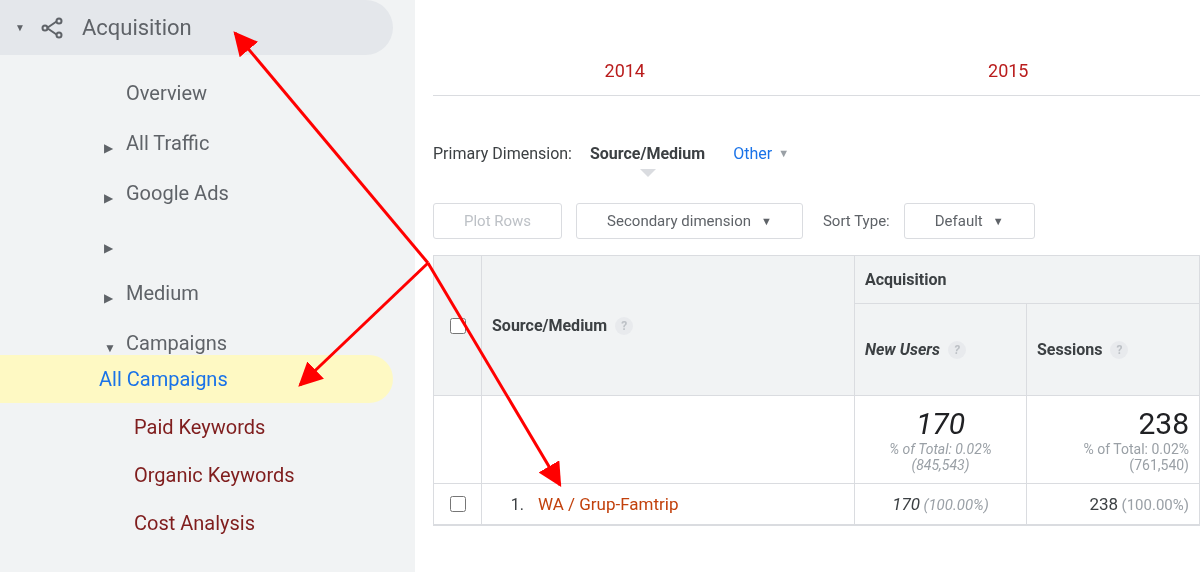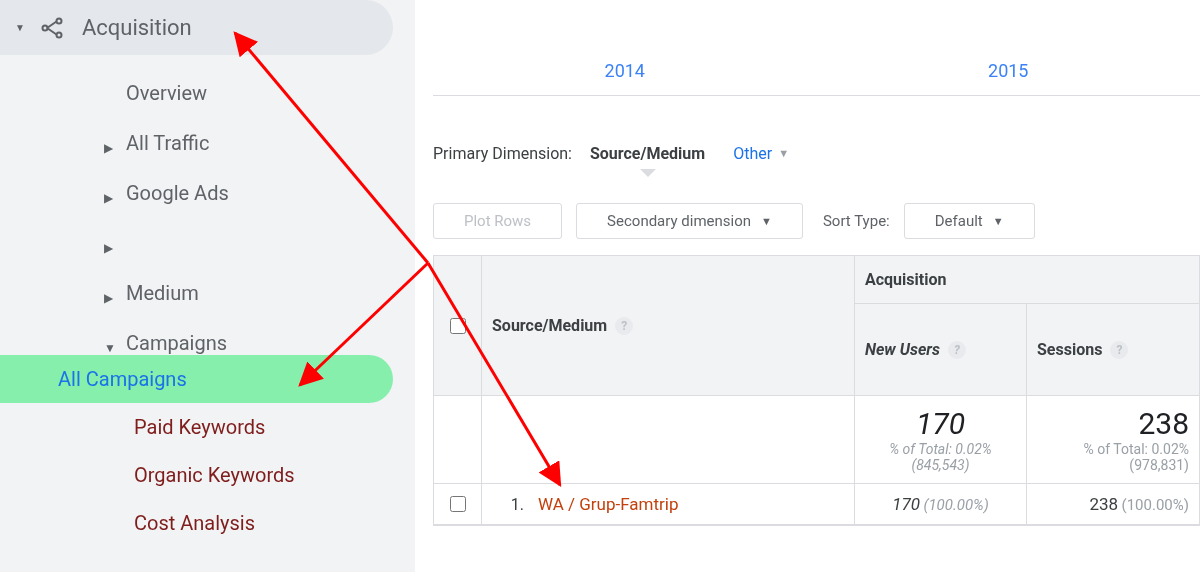--- a/index.html
+++ b/index.html
@@ -50,36 +50,36 @@
   .nav-subsub { padding-left: 134px; }
   .nav-subsub .subitem {
     display:flex; align-items:center;
     height: 48px;
     font-size: 20px;
     color:#7f1d1d;
     cursor:pointer;
   }
   .nav-subsub .subitem.active {
     color:#1a73e8;
-    background:#86efac;
+    background:#fef9c3;
     border-radius: 0 30px 30px 0;
     margin-right: 22px;
     margin-left: -134px;
-    padding-left: 58px;
+    padding-left: 99px;
   }
 
   
   .main { flex:1; padding: 0 0 0 18px; background:#fff; position:relative; }
 
   .years {
     display:flex; border-bottom: 1px solid #dadce0;
     margin-top: 60px;
     height: 36px;
   }
-  .years .yr { flex:1; text-align:center; font-size:18px; color:#3b82f6; }
+  .years .yr { flex:1; text-align:center; font-size:18px; color:#b91c1c; }
 
   .pd-row {
     display:flex; align-items:center;
     margin-top: 48px;
     font-size:16px;
     color:#3c4043;
   }
   .pd-row .pd-label { }
   .pd-row .pd-val { margin-left: 18px; font-weight: bold; position:relative; }
   .pd-row .pd-val::after {
@@ -274,21 +274,21 @@
         <div class="cell c-ck"></div>
         <div class="cell c-sm"></div>
         <div class="cell c-nu">
           <div class="big">170</div>
           <div class="sub">% of Total: 0.02%</div>
           <div class="sub">(845,543)</div>
         </div>
         <div class="cell c-se">
           <div class="big">238</div>
           <div class="sub">% of Total: 0.02%</div>
-          <div class="sub">(978,831)</div>
+          <div class="sub">(761,540)</div>
         </div>
       </div>
 
       <div class="row datarow">
         <div class="cell c-ck">
           <input type="checkbox" class="chk" style="">
         </div>
         <div class="cell c-sm">
           <span class="idx">1.</span>
           <span class="linklike">WA / Grup-Famtrip</span>

